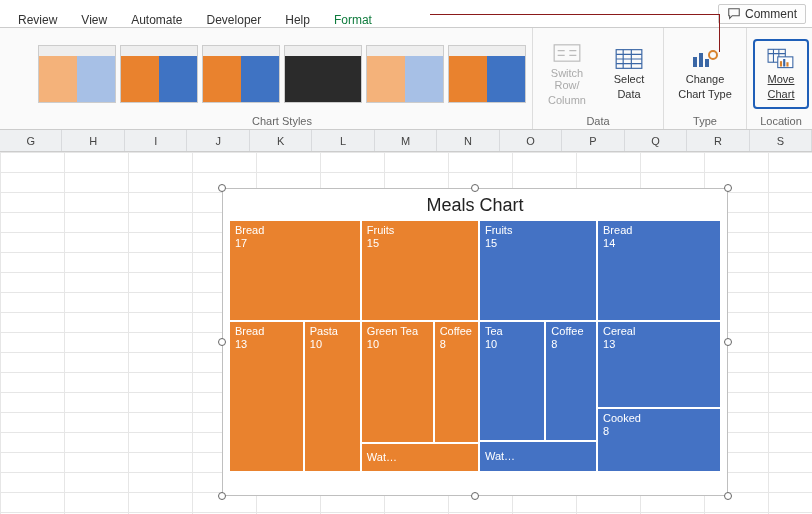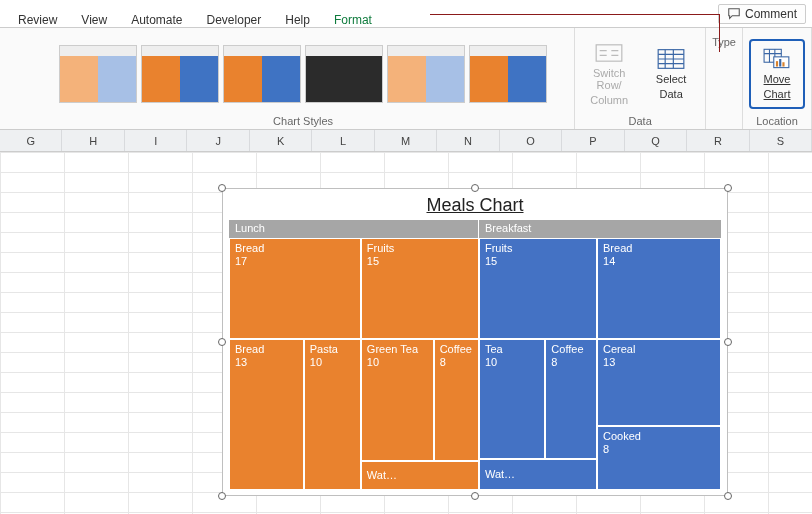--- a/index.html
+++ b/index.html
@@ -176,21 +176,20 @@
   .h-tl{top:-5px;left:-5px}.h-tr{top:-5px;right:-5px}
   .h-bl{bottom:-5px;left:-5px}.h-br{bottom:-5px;right:-5px}
   .h-t{top:-5px;left:calc(50% - 4px)}.h-b{bottom:-5px;left:calc(50% - 4px)}
   .h-l{left:-5px;top:calc(50% - 4px)}.h-r{right:-5px;top:calc(50% - 4px)}
 
   .chart-title {
     text-align: center;
     font-size: 18px;
     color: #222;
     padding: 6px 0 4px 0;
-    text-decoration: underline;
   }
   .treemap-headers {
     display:flex;
     height: 18px;
     margin: 0 6px;
     background: #a6a6a6;
     color:#fff;
     font-size:11px;
   }
   .cat-h { padding:2px 6px; }
@@ -267,20 +266,32 @@
             <path d="M1 6h22M1 10h22M1 14h22M7 2v16M14 2v16" stroke="#3a66a5"></path>
           </svg>
         <span>Select</span>
         <span>Data</span>
       </div>
     </div>
     <div class="group-label">Data</div>
   </div>
 
   <div class="group">
+    <div class="group-body">
+      <div class="rb-btn" style="width:70px">
+        <svg viewBox="0 0 28 20">
+            <rect x="2" y="8" width="4" height="10" fill="#3a66a5"></rect>
+            <rect x="8" y="4" width="4" height="14" fill="#3a66a5"></rect>
+            <rect x="14" y="10" width="4" height="8" fill="#3a66a5"></rect>
+            <circle cx="22" cy="6" r="4" fill="none" stroke="#d8822e" stroke-width="2"></circle>
+          </svg>
+        <span>Change</span>
+        <span>Chart Type</span>
+      </div>
+    </div>
     <div class="group-label">Type</div>
   </div>
 
   <div class="group">
     <div class="group-body">
       <div class="rb-btn highlight">
         <svg viewBox="0 0 26 20">
             <rect x="1" y="1" width="16" height="12" fill="none" stroke="#3a66a5"></rect>
             <path d="M1 5h16M6 1v12M11 1v12" stroke="#3a66a5"></path>
             <rect x="10" y="8" width="14" height="10" fill="#fff" stroke="#3a66a5"></rect>
@@ -318,24 +329,20 @@
     <div class="sel-handle h-tl"></div>
     <div class="sel-handle h-t"></div>
     <div class="sel-handle h-tr"></div>
     <div class="sel-handle h-l"></div>
     <div class="sel-handle h-r"></div>
     <div class="sel-handle h-bl"></div>
     <div class="sel-handle h-b"></div>
     <div class="sel-handle h-br"></div>
 
     <div class="chart-title">Meals Chart</div>
-    <div class="treemap-headers">
-      <div class="cat-h lunch">Lunch</div>
-      <div class="cat-h breakfast">Breakfast</div>
-    </div>
     <div class="treemap">
 
       <div class="tm-box orange" style="left:0%;top:0%;width:26.8%;height:40.2%">
         <span class="tm-label">Bread</span>
         <span class="tm-val">17</span>
       </div>
       <div class="tm-box orange" style="left:0%;top:40.2%;width:15.2%;height:59.8%">
         <span class="tm-label">Bread</span>
         <span class="tm-val">13</span>
       </div>

